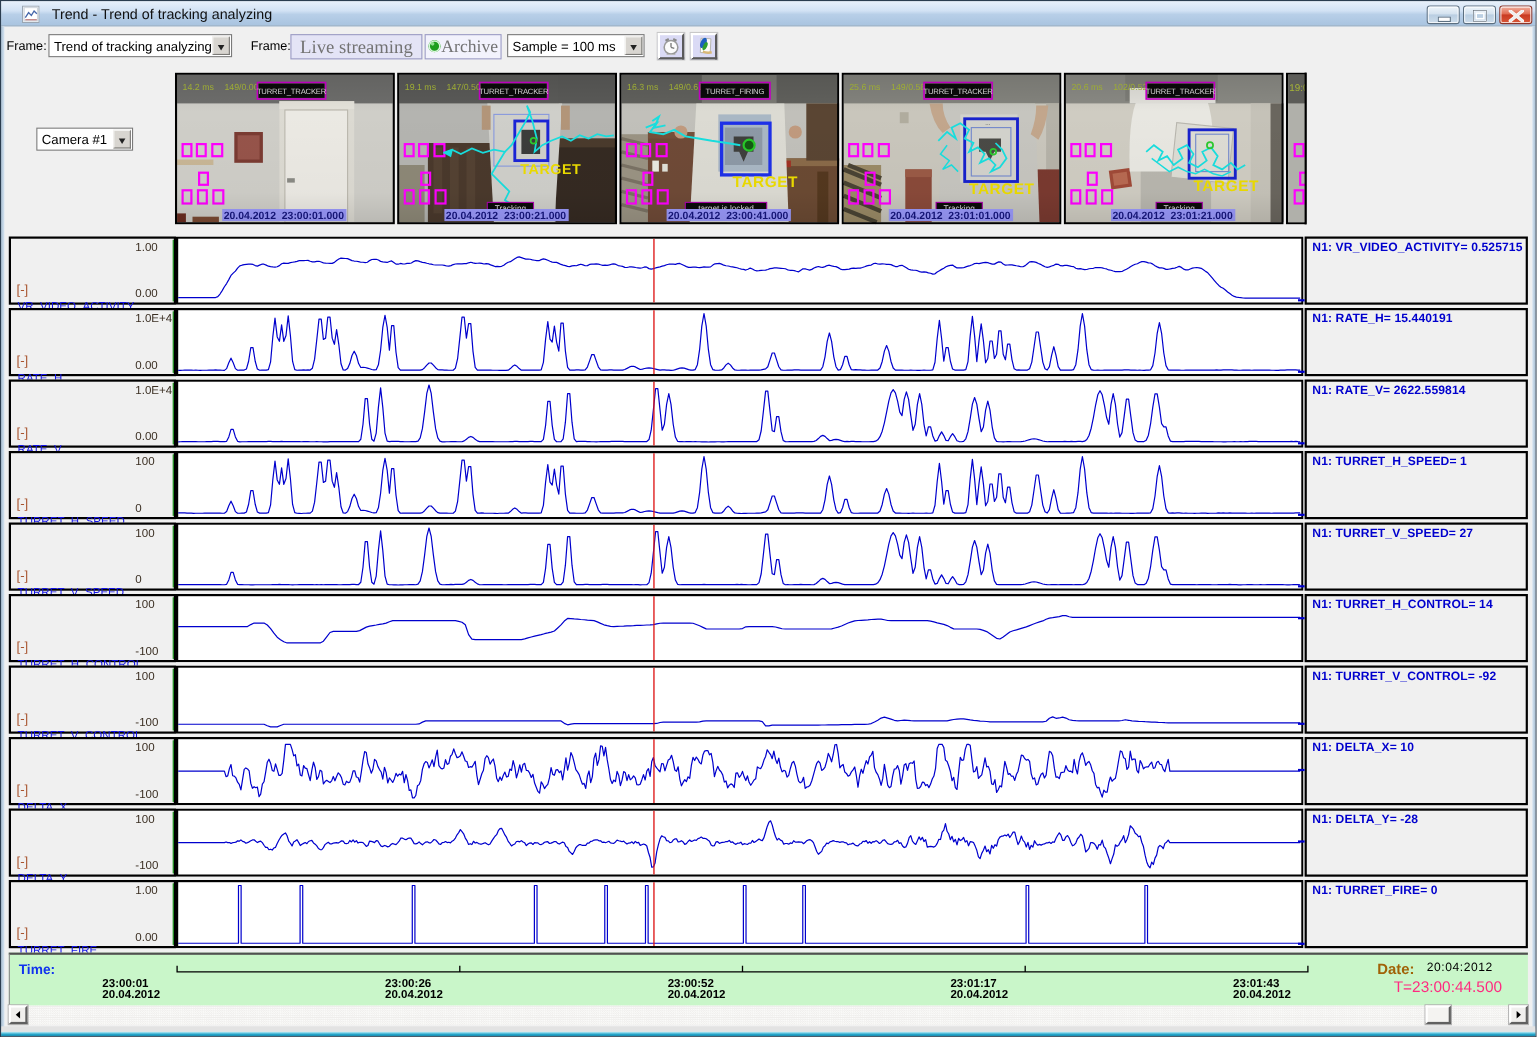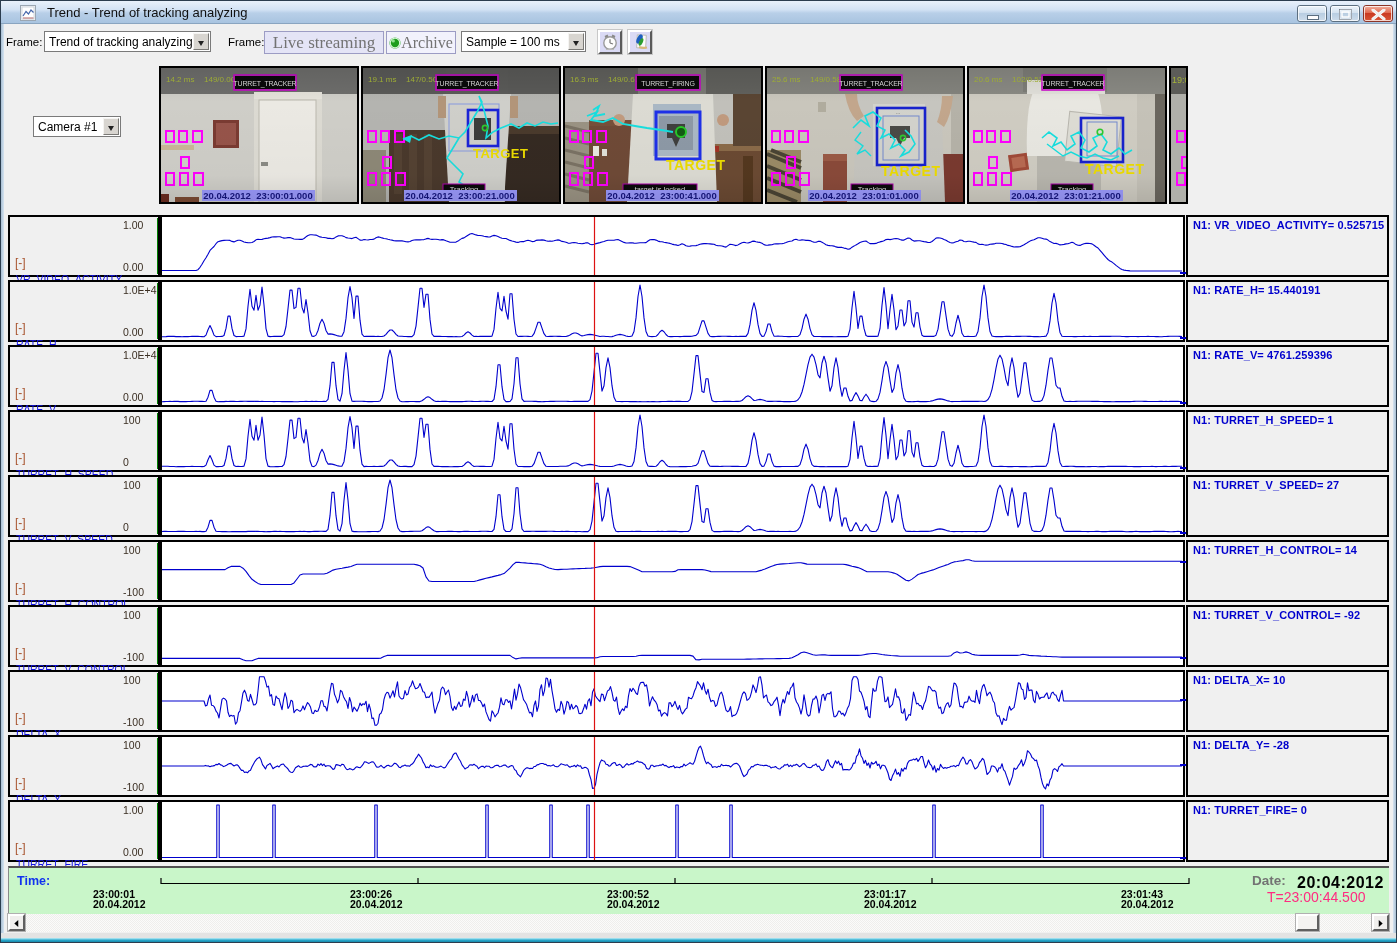--- a/index.html
+++ b/index.html
@@ -35,22 +35,22 @@
 .lbl .smin { position:absolute; left:113px; bottom:2px; font-size:10.5px; color:#3a2e22; }
 .lbl .minus { position:absolute; left:5px; bottom:5px; font-size:12px; color:#a8542e; }
 .lbl .gline { position:absolute; right:0px; top:1px; bottom:1px; width:1px; background:#008000; }
 .chart { position:absolute; left:160px; }
 .val { position:absolute; left:1186px; width:203px; height:62px; background:#f0f0f0; border:2px solid #000; }
 .val span { position:absolute; left:5px; top:2px; font-size:11px; letter-spacing:0.1px; font-weight:bold; color:#0000cd; white-space:nowrap; }
 
 .timebar { position:absolute; left:8px; top:866px; width:1381px; height:60px; background:#c9f6c9; border-top:2px solid #505050; border-left:1px solid #8a8a8a; }
 .timebar .tlab { position:absolute; left:8px; top:6px; font-size:12.5px; font-weight:bold; color:#1133ee; }
 .ticklab { position:absolute; width:120px; font-size:10.5px; font-weight:bold; color:#000; line-height:9.5px; letter-spacing:0px;}
-.datelab { position:absolute; left:1243px; top:5px; font-size:13.5px; font-weight:bold; color:#737373; }
-.dateval { position:absolute; left:1288px; top:6px; font-size:16px; font-weight:bold; color:#000; letter-spacing:0.5px; }
+.datelab { position:absolute; left:1243px; top:5px; font-size:13.5px; font-weight:bold; color:#a16207; }
+.dateval { position:absolute; left:1288px; top:6px; font-size:11px; font-weight:normal; color:#000; letter-spacing:0.5px; }
 .tval { position:absolute; left:1258px; top:21px; font-size:14px; font-weight:normal; color:#ff2a80; }
 .scroll { position:absolute; left:8px; top:914px; width:1381px; height:18px; background-image:repeating-conic-gradient(#fbfbfa 0 25%, #efeeec 0 50%); background-size:2px 2px; }
 .sbtn { position:absolute; top:0px; width:17px; height:17px; background:#f0efed; border:2px solid; border-color:#ffffff #606060 #606060 #ffffff; box-shadow:0 0 0 1px #b0b0b0; }
 .sthumb { position:absolute; left:1288px; top:0px; width:23px; height:17px; background:#f4f3f1; border:2px solid; border-color:#ffffff #606060 #606060 #ffffff; box-shadow:0 0 0 1px #b0b0b0; }
 </style></head>
 <body>
 
 <div class="titlebar"></div>
 <svg class="abs" style="left:20px;top:5px" width="16" height="16" viewBox="0 0 16 16">
     <rect x="0.5" y="0.5" width="15" height="15" fill="#f2f4f6" stroke="#9aa6b2"></rect>
@@ -421,21 +421,21 @@
   <div class="smin">0.00</div>
   <div class="minus">[-]</div>
   <div class="gline"></div>
 </div>
 <svg class="chart" style="top:345px" width="1025" height="62" viewBox="0 0 1025 62">
   <rect x="1" y="1" width="1023" height="60" fill="#ffffff" stroke="#000000" stroke-width="2"></rect>
   <path d="M2.0,56.7 L4.0,56.6 L6.0,56.5 L8.0,56.5 L10.0,56.4 L12.0,56.5 L14.0,56.4 L16.0,56.4 L18.0,56.4 L20.0,56.6 L22.0,56.6 L24.0,56.6 L26.0,56.6 L28.0,56.5 L30.0,56.5 L32.0,56.4 L34.0,56.3 L36.0,56.3 L38.0,56.3 L40.0,56.4 L42.0,56.4 L44.0,56.5 L46.0,56.2 L48.0,52.2 L50.0,45.4 L52.0,45.4 L54.0,52.2 L56.0,56.2 L58.0,56.7 L60.0,56.6 L62.0,56.6 L64.0,56.6 L66.0,56.4 L68.0,56.5 L70.0,56.4 L72.0,56.4 L74.0,56.4 L76.0,56.5 L78.0,56.5 L80.0,56.4 L82.0,56.4 L84.0,56.3 L86.0,56.3 L88.0,56.4 L90.0,56.4 L92.0,56.4 L94.0,56.4 L96.0,56.3 L98.0,56.4 L100.0,56.5 L102.0,56.4 L104.0,56.5 L106.0,56.5 L108.0,56.5 L110.0,56.5 L112.0,56.5 L114.0,56.6 L116.0,56.5 L118.0,56.5 L120.0,56.5 L122.0,56.6 L124.0,56.6 L126.0,56.6 L128.0,56.5 L130.0,56.6 L132.0,56.6 L134.0,56.7 L136.0,56.7 L138.0,56.7 L140.0,56.5 L142.0,56.5 L144.0,56.5 L146.0,56.4 L148.0,56.5 L150.0,56.5 L152.0,56.4 L154.0,56.5 L156.0,56.4 L158.0,56.5 L160.0,56.5 L162.0,56.5 L164.0,56.4 L166.0,56.5 L168.0,54.3 L170.0,40.7 L172.0,17.4 L174.0,17.4 L176.0,40.7 L178.0,54.3 L180.0,56.1 L182.0,48.7 L184.0,25.3 L186.0,7.6 L188.0,25.3 L190.0,48.7 L192.0,56.1 L194.0,56.4 L196.0,56.3 L198.0,56.3 L200.0,56.3 L202.0,56.3 L204.0,56.4 L206.0,56.5 L208.0,56.6 L210.0,56.6 L212.0,56.6 L214.0,56.5 L216.0,56.5 L218.0,56.5 L220.0,56.0 L222.0,53.0 L224.0,44.7 L226.0,29.6 L228.0,12.7 L230.0,5.0 L232.0,12.7 L234.0,29.6 L236.0,44.7 L238.0,53.0 L240.0,56.0 L242.0,56.7 L244.0,56.7 L246.0,56.6 L248.0,56.6 L250.0,56.5 L252.0,56.5 L254.0,56.5 L256.0,56.6 L258.0,56.6 L260.0,56.6 L262.0,55.8 L264.0,54.3 L266.0,52.6 L268.0,51.8 L270.0,52.6 L272.0,54.3 L274.0,55.8 L276.0,56.5 L278.0,56.4 L280.0,56.5 L282.0,56.4 L284.0,56.4 L286.0,56.4 L288.0,56.5 L290.0,56.6 L292.0,56.6 L294.0,56.6 L296.0,56.6 L298.0,56.6 L300.0,56.6 L302.0,56.6 L304.0,56.5 L306.0,56.4 L308.0,56.3 L310.0,56.3 L312.0,56.4 L314.0,56.5 L316.0,56.5 L318.0,56.5 L320.0,56.4 L322.0,56.3 L324.0,56.3 L326.0,56.4 L328.0,56.4 L330.0,56.5 L332.0,56.5 L334.0,54.4 L336.0,41.7 L338.0,19.8 L340.0,19.8 L342.0,41.7 L344.0,54.4 L346.0,56.6 L348.0,56.6 L350.0,56.5 L352.0,53.9 L354.0,38.8 L356.0,12.8 L358.0,12.8 L360.0,38.8 L362.0,53.9 L364.0,56.4 L366.0,56.3 L368.0,56.3 L370.0,56.2 L372.0,56.3 L374.0,56.4 L376.0,56.4 L378.0,56.6 L380.0,56.6 L382.0,56.7 L384.0,56.6 L386.0,56.5 L388.0,56.5 L390.0,56.4 L392.0,56.4 L394.0,56.4 L396.0,56.3 L398.0,56.3 L400.0,56.3 L402.0,56.3 L404.0,56.3 L406.0,56.3 L408.0,56.4 L410.0,56.5 L412.0,56.5 L414.0,56.4 L416.0,56.4 L418.0,56.4 L420.0,56.4 L422.0,56.4 L424.0,56.4 L426.0,56.4 L428.0,56.4 L430.0,54.6 L432.0,46.1 L434.0,27.4 L436.0,8.2 L438.0,8.2 L440.0,27.4 L442.0,46.1 L444.0,40.7 L446.0,22.6 L448.0,12.8 L450.0,22.6 L452.0,40.7 L454.0,52.3 L456.0,56.2 L458.0,56.5 L460.0,56.5 L462.0,56.6 L464.0,56.5 L466.0,56.5 L468.0,56.5 L470.0,56.6 L472.0,56.5 L474.0,56.6 L476.0,56.6 L478.0,56.7 L480.0,56.6 L482.0,56.7 L484.0,56.8 L486.0,56.7 L488.0,56.6 L490.0,56.7 L492.0,56.6 L494.0,56.6 L496.0,56.7 L498.0,56.7 L500.0,56.6 L502.0,56.5 L504.0,56.5 L506.0,56.5 L508.0,56.4 L510.0,56.4 L512.0,56.4 L514.0,56.5 L516.0,56.4 L518.0,56.4 L520.0,56.4 L522.0,56.5 L524.0,56.5 L526.0,56.5 L528.0,56.4 L530.0,54.7 L532.0,46.6 L534.0,28.9 L536.0,10.6 L538.0,10.6 L540.0,28.9 L542.0,46.6 L544.0,47.4 L546.0,33.7 L548.0,33.7 L550.0,47.4 L552.0,55.4 L554.0,56.5 L556.0,56.6 L558.0,56.5 L560.0,56.5 L562.0,56.5 L564.0,56.4 L566.0,56.4 L568.0,56.4 L570.0,56.4 L572.0,56.5 L574.0,56.5 L576.0,56.4 L578.0,56.4 L580.0,56.3 L582.0,55.5 L584.0,53.7 L586.0,51.7 L588.0,50.8 L590.0,51.7 L592.0,53.7 L594.0,55.5 L596.0,55.3 L598.0,54.7 L600.0,54.4 L602.0,54.7 L604.0,55.3 L606.0,56.0 L608.0,56.4 L610.0,56.3 L612.0,56.4 L614.0,56.3 L616.0,56.3 L618.0,56.4 L620.0,56.4 L622.0,56.5 L624.0,56.6 L626.0,56.6 L628.0,56.6 L630.0,56.6 L632.0,56.5 L634.0,56.5 L636.0,56.1 L638.0,54.8 L640.0,52.0 L642.0,47.0 L644.0,39.4 L646.0,29.7 L648.0,19.7 L650.0,12.1 L652.0,9.2 L654.0,12.1 L656.0,19.7 L658.0,29.7 L660.0,32.9 L662.0,18.0 L664.0,11.2 L666.0,18.0 L668.0,32.9 L670.0,46.2 L672.0,40.7 L674.0,22.6 L676.0,12.8 L678.0,22.6 L680.0,40.7 L682.0,51.3 L684.0,43.0 L686.0,43.0 L688.0,51.3 L690.0,56.0 L692.0,55.4 L694.0,51.0 L696.0,47.6 L698.0,51.0 L700.0,55.4 L702.0,55.7 L704.0,52.0 L706.0,49.2 L708.0,52.0 L710.0,55.7 L712.0,56.4 L714.0,56.6 L716.0,56.3 L718.0,53.9 L720.0,47.4 L722.0,35.6 L724.0,22.4 L726.0,16.4 L728.0,22.4 L730.0,35.6 L732.0,47.4 L734.0,43.2 L736.0,27.8 L738.0,19.6 L740.0,27.8 L742.0,43.2 L744.0,53.1 L746.0,56.3 L748.0,56.6 L750.0,56.6 L752.0,56.7 L754.0,56.6 L756.0,56.5 L758.0,56.4 L760.0,56.6 L762.0,56.6 L764.0,56.6 L766.0,56.6 L768.0,56.5 L770.0,56.3 L772.0,55.9 L774.0,55.2 L776.0,54.6 L778.0,54.1 L780.0,53.9 L782.0,54.1 L784.0,54.6 L786.0,55.2 L788.0,55.9 L790.0,56.3 L792.0,56.6 L794.0,56.5 L796.0,56.5 L798.0,56.5 L800.0,56.5 L802.0,56.4 L804.0,56.4 L806.0,56.4 L808.0,56.3 L810.0,56.4 L812.0,56.4 L814.0,56.3 L816.0,56.4 L818.0,56.4 L820.0,56.3 L822.0,56.3 L824.0,56.5 L826.0,56.1 L828.0,54.5 L830.0,50.9 L832.0,44.3 L834.0,34.6 L836.0,23.2 L838.0,13.9 L840.0,10.2 L842.0,13.9 L844.0,23.2 L846.0,34.6 L848.0,40.7 L850.0,22.6 L852.0,12.8 L854.0,22.6 L856.0,40.7 L858.0,52.3 L860.0,48.3 L862.0,33.3 L864.0,17.9 L866.0,17.9 L868.0,33.3 L870.0,48.3 L872.0,55.1 L874.0,56.4 L876.0,56.5 L878.0,56.4 L880.0,56.4 L882.0,55.2 L884.0,50.6 L886.0,40.2 L888.0,25.1 L890.0,13.0 L892.0,13.0 L894.0,25.1 L896.0,40.2 L898.0,43.0 L900.0,43.0 L902.0,51.3 L904.0,56.0 L906.0,56.4 L908.0,56.5 L910.0,56.4 L912.0,56.5 L914.0,56.5 L916.0,56.4 L918.0,56.3 L920.0,56.3 L922.0,56.2 L924.0,56.2 L926.0,56.2 L928.0,56.3 L930.0,56.3 L932.0,56.4 L934.0,56.4 L936.0,56.4 L938.0,56.4 L940.0,56.5 L942.0,56.5 L944.0,56.6 L946.0,56.6 L948.0,56.6 L950.0,56.6 L952.0,56.7 L954.0,56.7 L956.0,56.6 L958.0,56.6 L960.0,56.6 L962.0,56.5 L964.0,56.6 L966.0,56.6 L968.0,56.5 L970.0,56.6 L972.0,56.5 L974.0,56.4 L976.0,56.3 L978.0,56.3 L980.0,56.3 L982.0,56.3 L984.0,56.4 L986.0,56.4 L988.0,56.5 L990.0,56.5 L992.0,56.5 L994.0,56.5 L996.0,56.5 L998.0,56.5 L1000.0,56.4 L1002.0,56.4 L1004.0,56.5 L1006.0,56.4 L1008.0,56.5 L1010.0,56.4 L1012.0,56.4 L1014.0,56.3 L1016.0,56.4 L1018.0,56.3 L1020.0,56.5 L1022.0,56.6" fill="none" stroke="#0000cd" stroke-width="1.1" stroke-linejoin="round"></path>
   <line x1="434.5" y1="2" x2="434.5" y2="60" stroke="#dd1111" stroke-width="1.2"></line>
 </svg>
 <div class="val" style="top:345px">
-    <span>N1: RATE_V= 4761.259396</span>
+    <span>N1: RATE_V= 2622.559814</span>
   </div>
 
 <div class="lbl" style="top:410px">
   <div class="sig">TURRET_H_SPEED</div>
   <div class="smax">100</div>
   <div class="smin">0</div>
   <div class="minus">[-]</div>
   <div class="gline"></div>
 </div>
 <svg class="chart" style="top:410px" width="1025" height="62" viewBox="0 0 1025 62">

